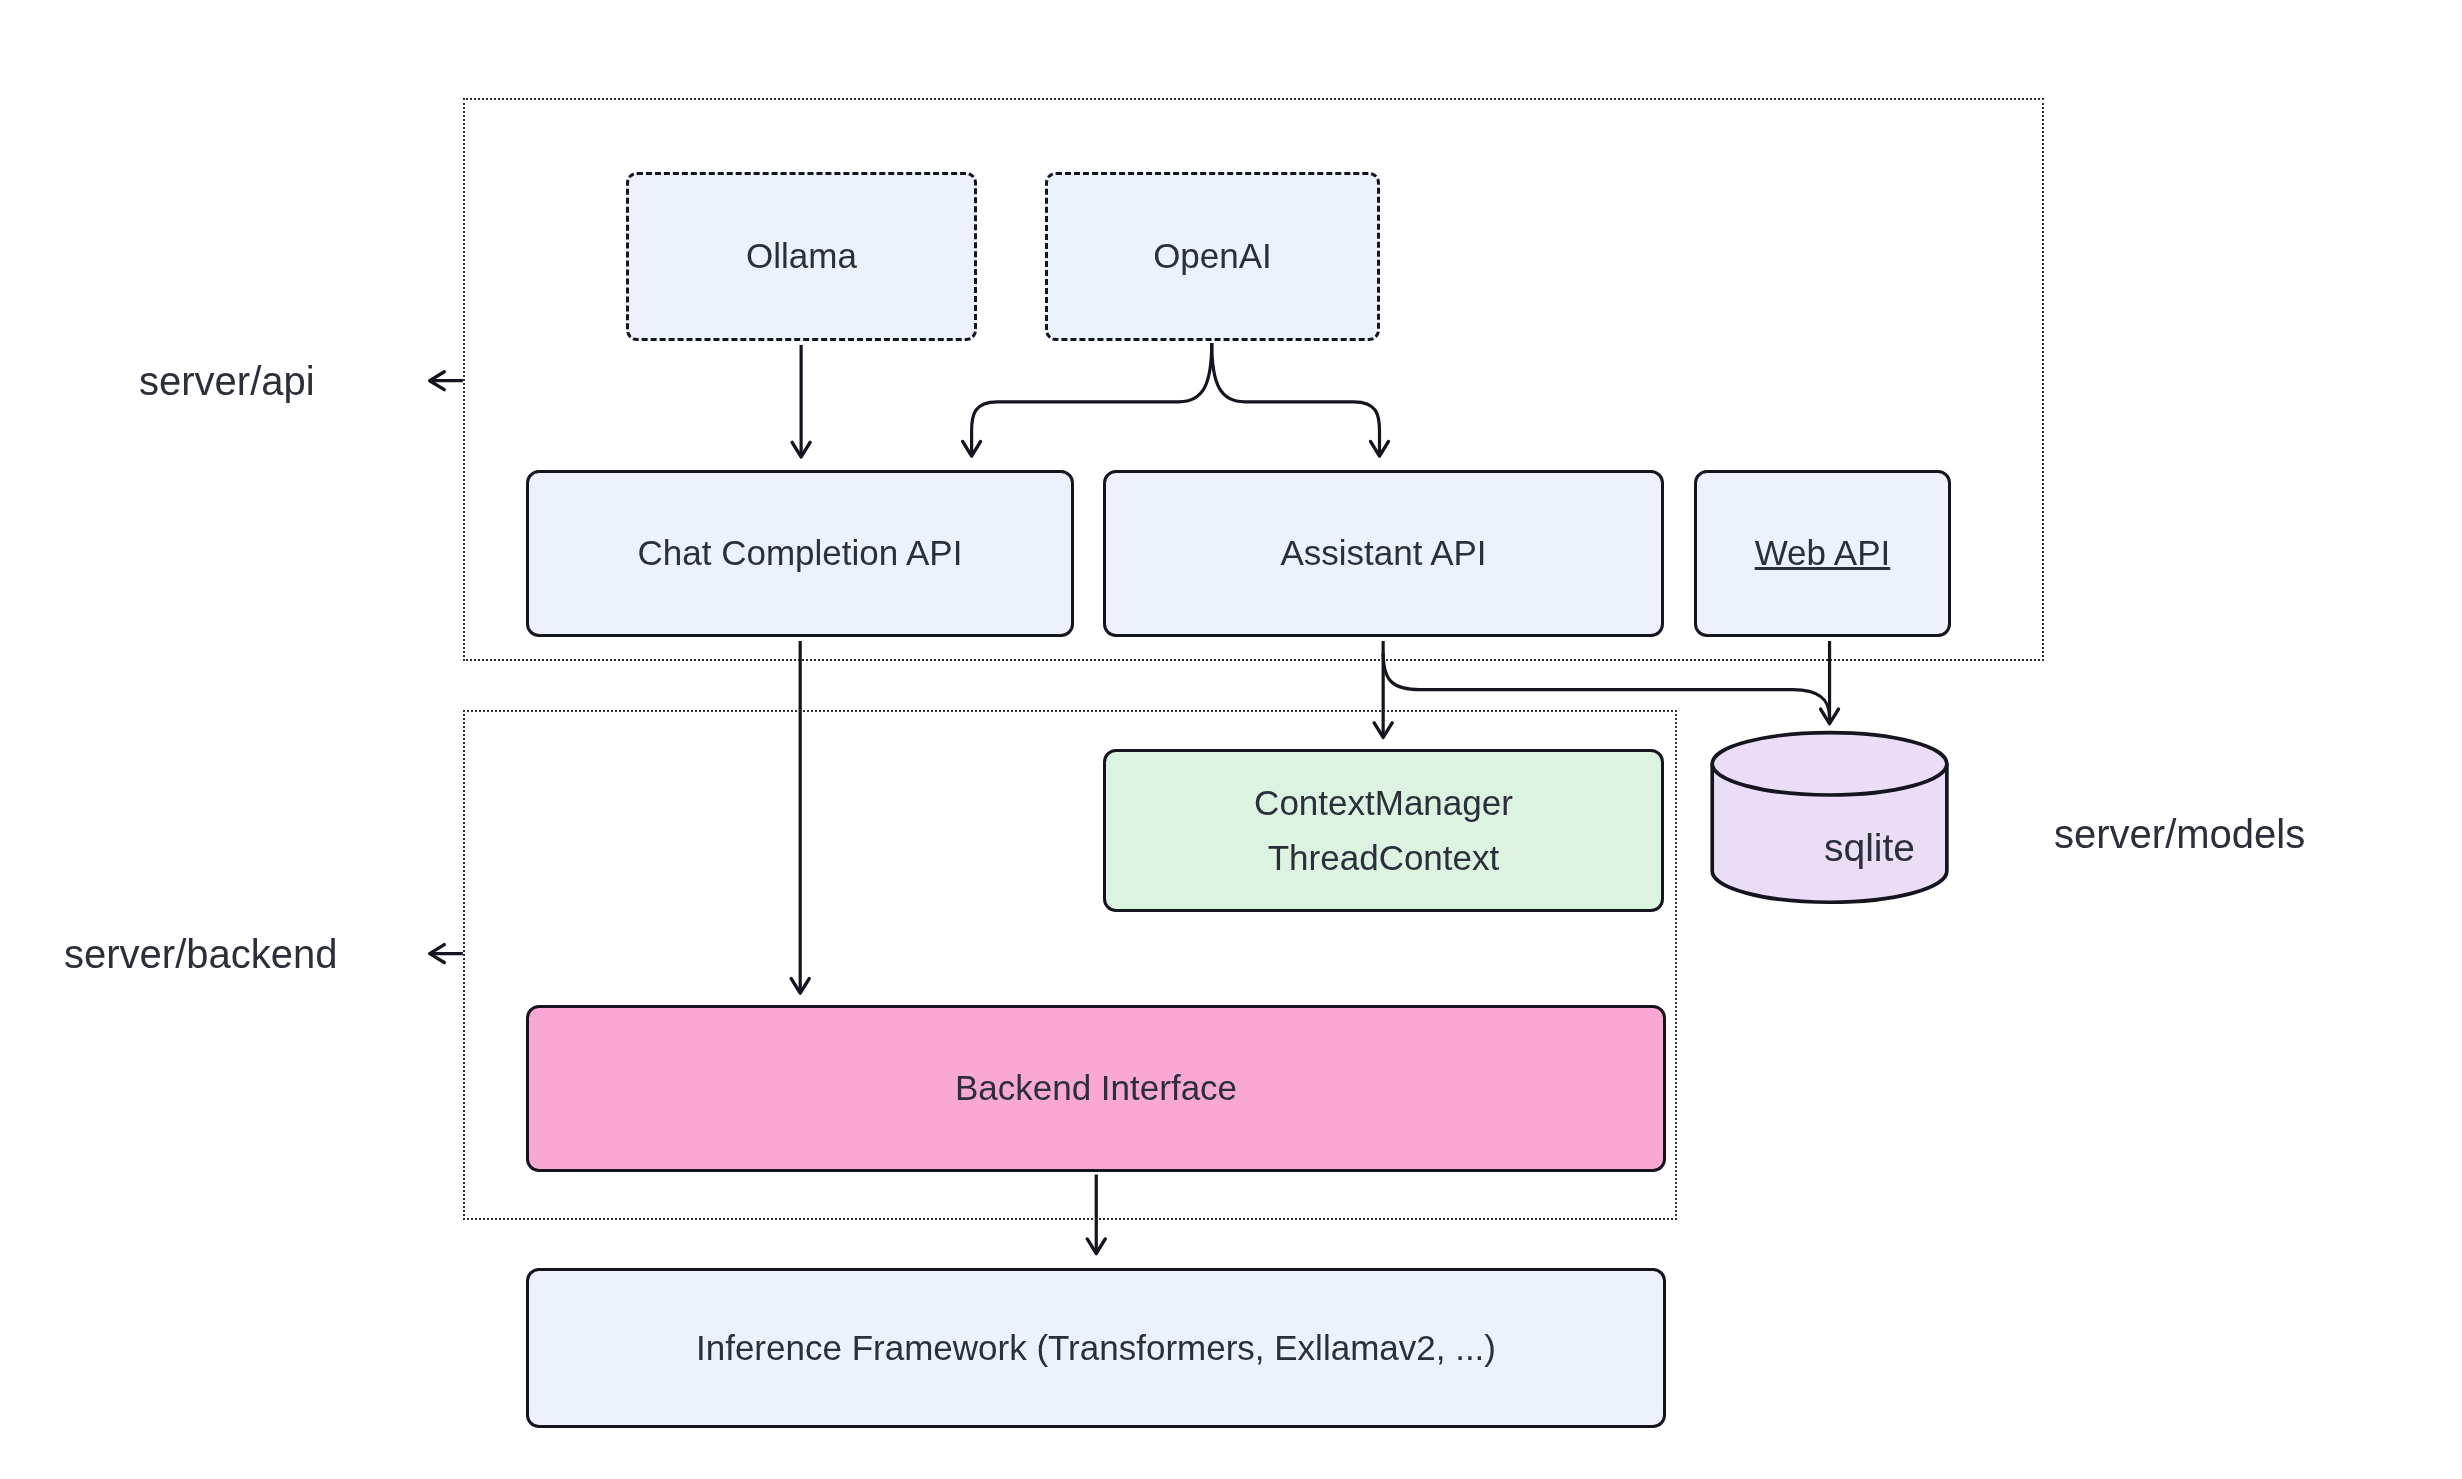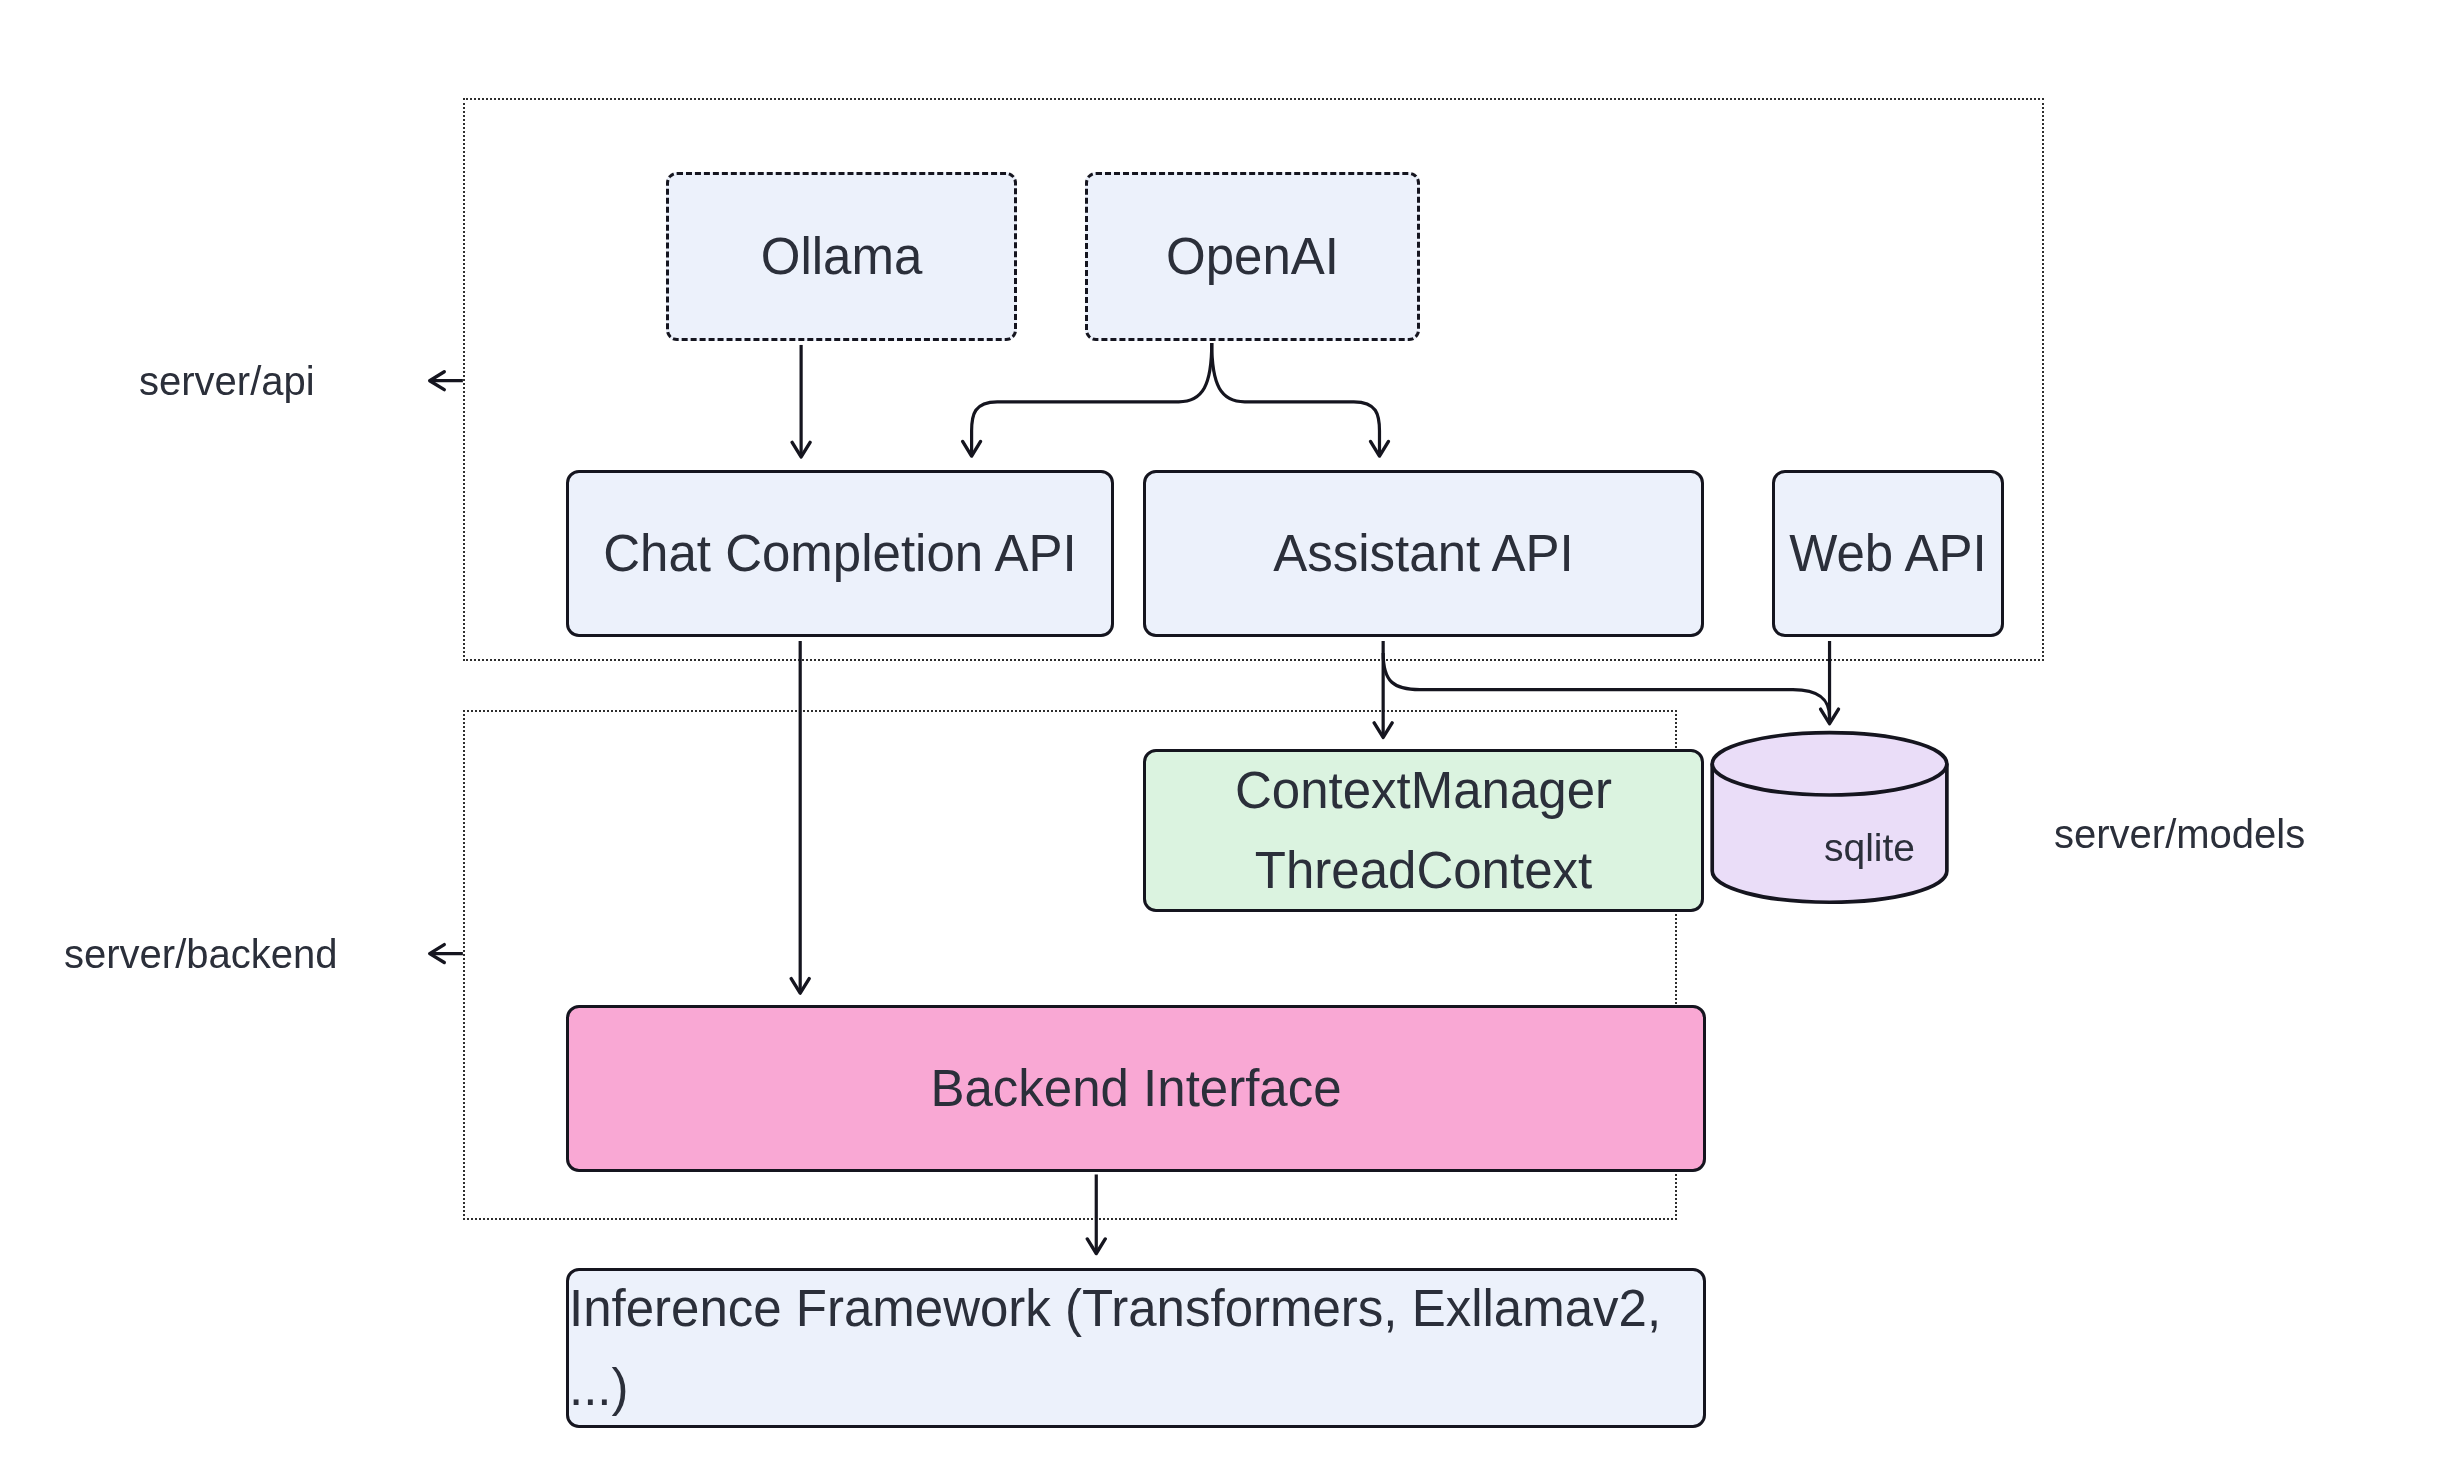--- a/index.html
+++ b/index.html
@@ -24,27 +24,26 @@
     width: 2462px; height: 1480px;
     z-index: 2;
     pointer-events: none;
   }
   .node {
     position: absolute;
     display: flex;
     flex-direction: column;
     align-items: center;
     justify-content: center;
-    text-align: left;
-    font-size: 51px;
+    text-align: right;
+    font-size: 35px;
     line-height: 1.55;
     border-radius: 13px;
     z-index: 3;
     box-sizing: border-box;
-    margin-left: 40px;
   }
   .node.solid  { border: 3.7px solid #15151f; background: #ECF1FB; }
   .node.dashed { border: 3.7px dashed #15151f; background: #ECF1FB; border-radius: 11px; }
   .node.green  { background: #DBF3E0; }
   .node.yellow { background: #f9a8d4; }
   .side-label {
     position: absolute;
     font-size: 40px;
     line-height: 1.2;
     white-space: nowrap;
@@ -110,21 +109,21 @@
   <div class="node dashed" style="left:1045px; top:172px; width:335px; height:169px;">
     <span>OpenAI</span>
   </div>
 
   <div class="node solid" style="left:1103px; top:470px; width:561px; height:167px;">
     <span>Assistant API</span>
   </div>
   <div class="node solid" style="left:526px; top:470px; width:548px; height:167px;">
     <span>Chat Completion API</span>
   </div>
-  <div class="node solid" style="left:1732px; top:470px; width:232px; height:167px;">
+  <div class="node solid" style="left:1694px; top:470px; width:257px; height:167px;text-decoration:underline;">
     <span>Web API</span>
   </div>
 
   <div class="node solid green" style="left:1103px; top:749px; width:561px; height:163px;">
     <span>ContextManager</span>
     <span>ThreadContext</span>
   </div>
   <div class="node solid yellow" style="left:526px; top:1005px; width:1140px; height:167px;">
     <span>Backend Interface</span>
   </div>

